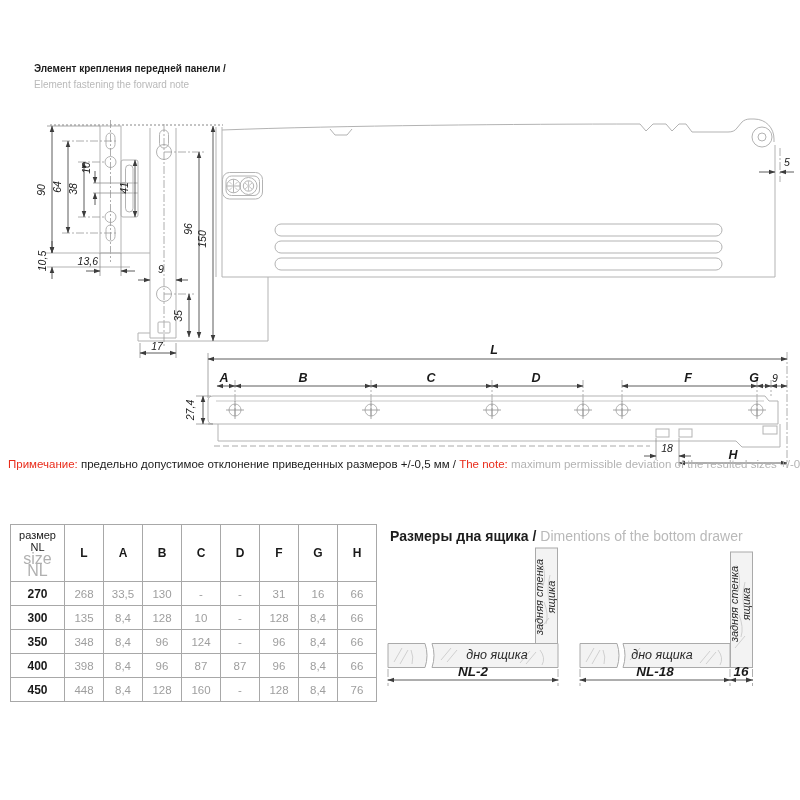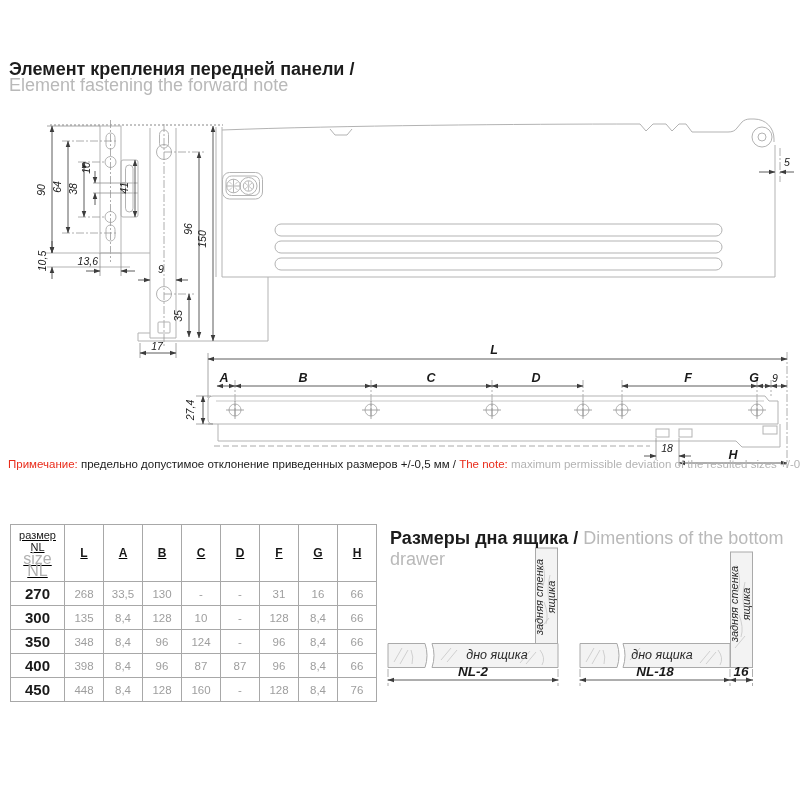--- a/index.html
+++ b/index.html
@@ -1,38 +1,38 @@
 <!DOCTYPE html>
 <html><head>
 <meta charset="utf-8">
 <style>
   html,body{margin:0;padding:0;background:#fff;}
   #stage{position:relative;width:800px;height:800px;background:#fff;overflow:hidden;
          font-family:"Liberation Sans",sans-serif;}
   .abs{position:absolute;}
-  .h1{font-size:18px;line-height:16px;font-weight:bold;color:#1c1c1c;}
+  .h1{font-size:10px;line-height:16px;font-weight:bold;color:#1c1c1c;margin-left:25px;}
   .h1 .en{font-weight:normal;color:#b9b9b9;white-space:pre-wrap;}
   .note{font-size:11.5px;color:#1c1c1c;white-space:nowrap;}
   .note .red{color:#e92c1b;}
   .note .gray{color:#b3b3b3;}
   .sec-title{font-size:13.5px;line-height:16px;font-weight:bold;color:#1c1c1c;}
   .sec-title .en{font-weight:normal;color:#b9b9b9;white-space:pre-wrap;}
-  .inline-title{font-size:18px;font-weight:bold;color:#1c1c1c;}
+  .inline-title{font-size:14px;font-weight:bold;color:#1c1c1c;}
   .inline-title .en{font-weight:normal;color:#b9b9b9;}
   table.vals{border-collapse:collapse;table-layout:fixed;width:357px;}
   table.vals td,table.vals th{border:1px solid #a8a8a8;text-align:center;vertical-align:middle;
       padding:0;font-size:11.5px;}
-  table.vals thead tr{height:57px;text-decoration:underline;}
+  table.vals thead tr{height:57px;}
   table.vals tbody tr{height:24px;}
   table.vals th.size-head{width:53px;font-weight:normal;}
   table.vals th{width:38px;font-weight:bold;color:#1a1a1a;font-size:12px;}
   .sh-ru{display:block;font-size:11px;line-height:12px;color:#1a1a1a;}
   .sh-en{display:block;font-size:16px;line-height:12px;color:#b0b0b0;}
   table.vals td{color:#9e9e9e;}
-  table.vals td.size-cell{font-weight:bold;color:#1a1a1a;font-size:15px;}
+  table.vals td.size-cell{font-weight:bold;color:#1a1a1a;font-size:12px;}
   
   .ol{stroke:#b3b3b3;stroke-width:1;fill:none;}
   .ol2{stroke:#c7c7c7;stroke-width:1;fill:none;}
   .dd{stroke:#999;stroke-width:0.8;fill:none;stroke-dasharray:8 2 2 2;}
   .dt{stroke:#888;stroke-width:1;fill:none;stroke-dasharray:2 2;}
   .ext{stroke:#8f8f8f;stroke-width:0.8;fill:none;}
   .dim-line{stroke:#4a4a4a;stroke-width:0.9;fill:none;}
   .dash{stroke:#aaa;stroke-width:1;fill:none;stroke-dasharray:6 3;}
   text.dim{font-family:"Liberation Sans",sans-serif;font-style:italic;font-size:10.5px;fill:#1a1a1a;}
   text.dimB{font-family:"Liberation Sans",sans-serif;font-style:italic;font-weight:bold;

